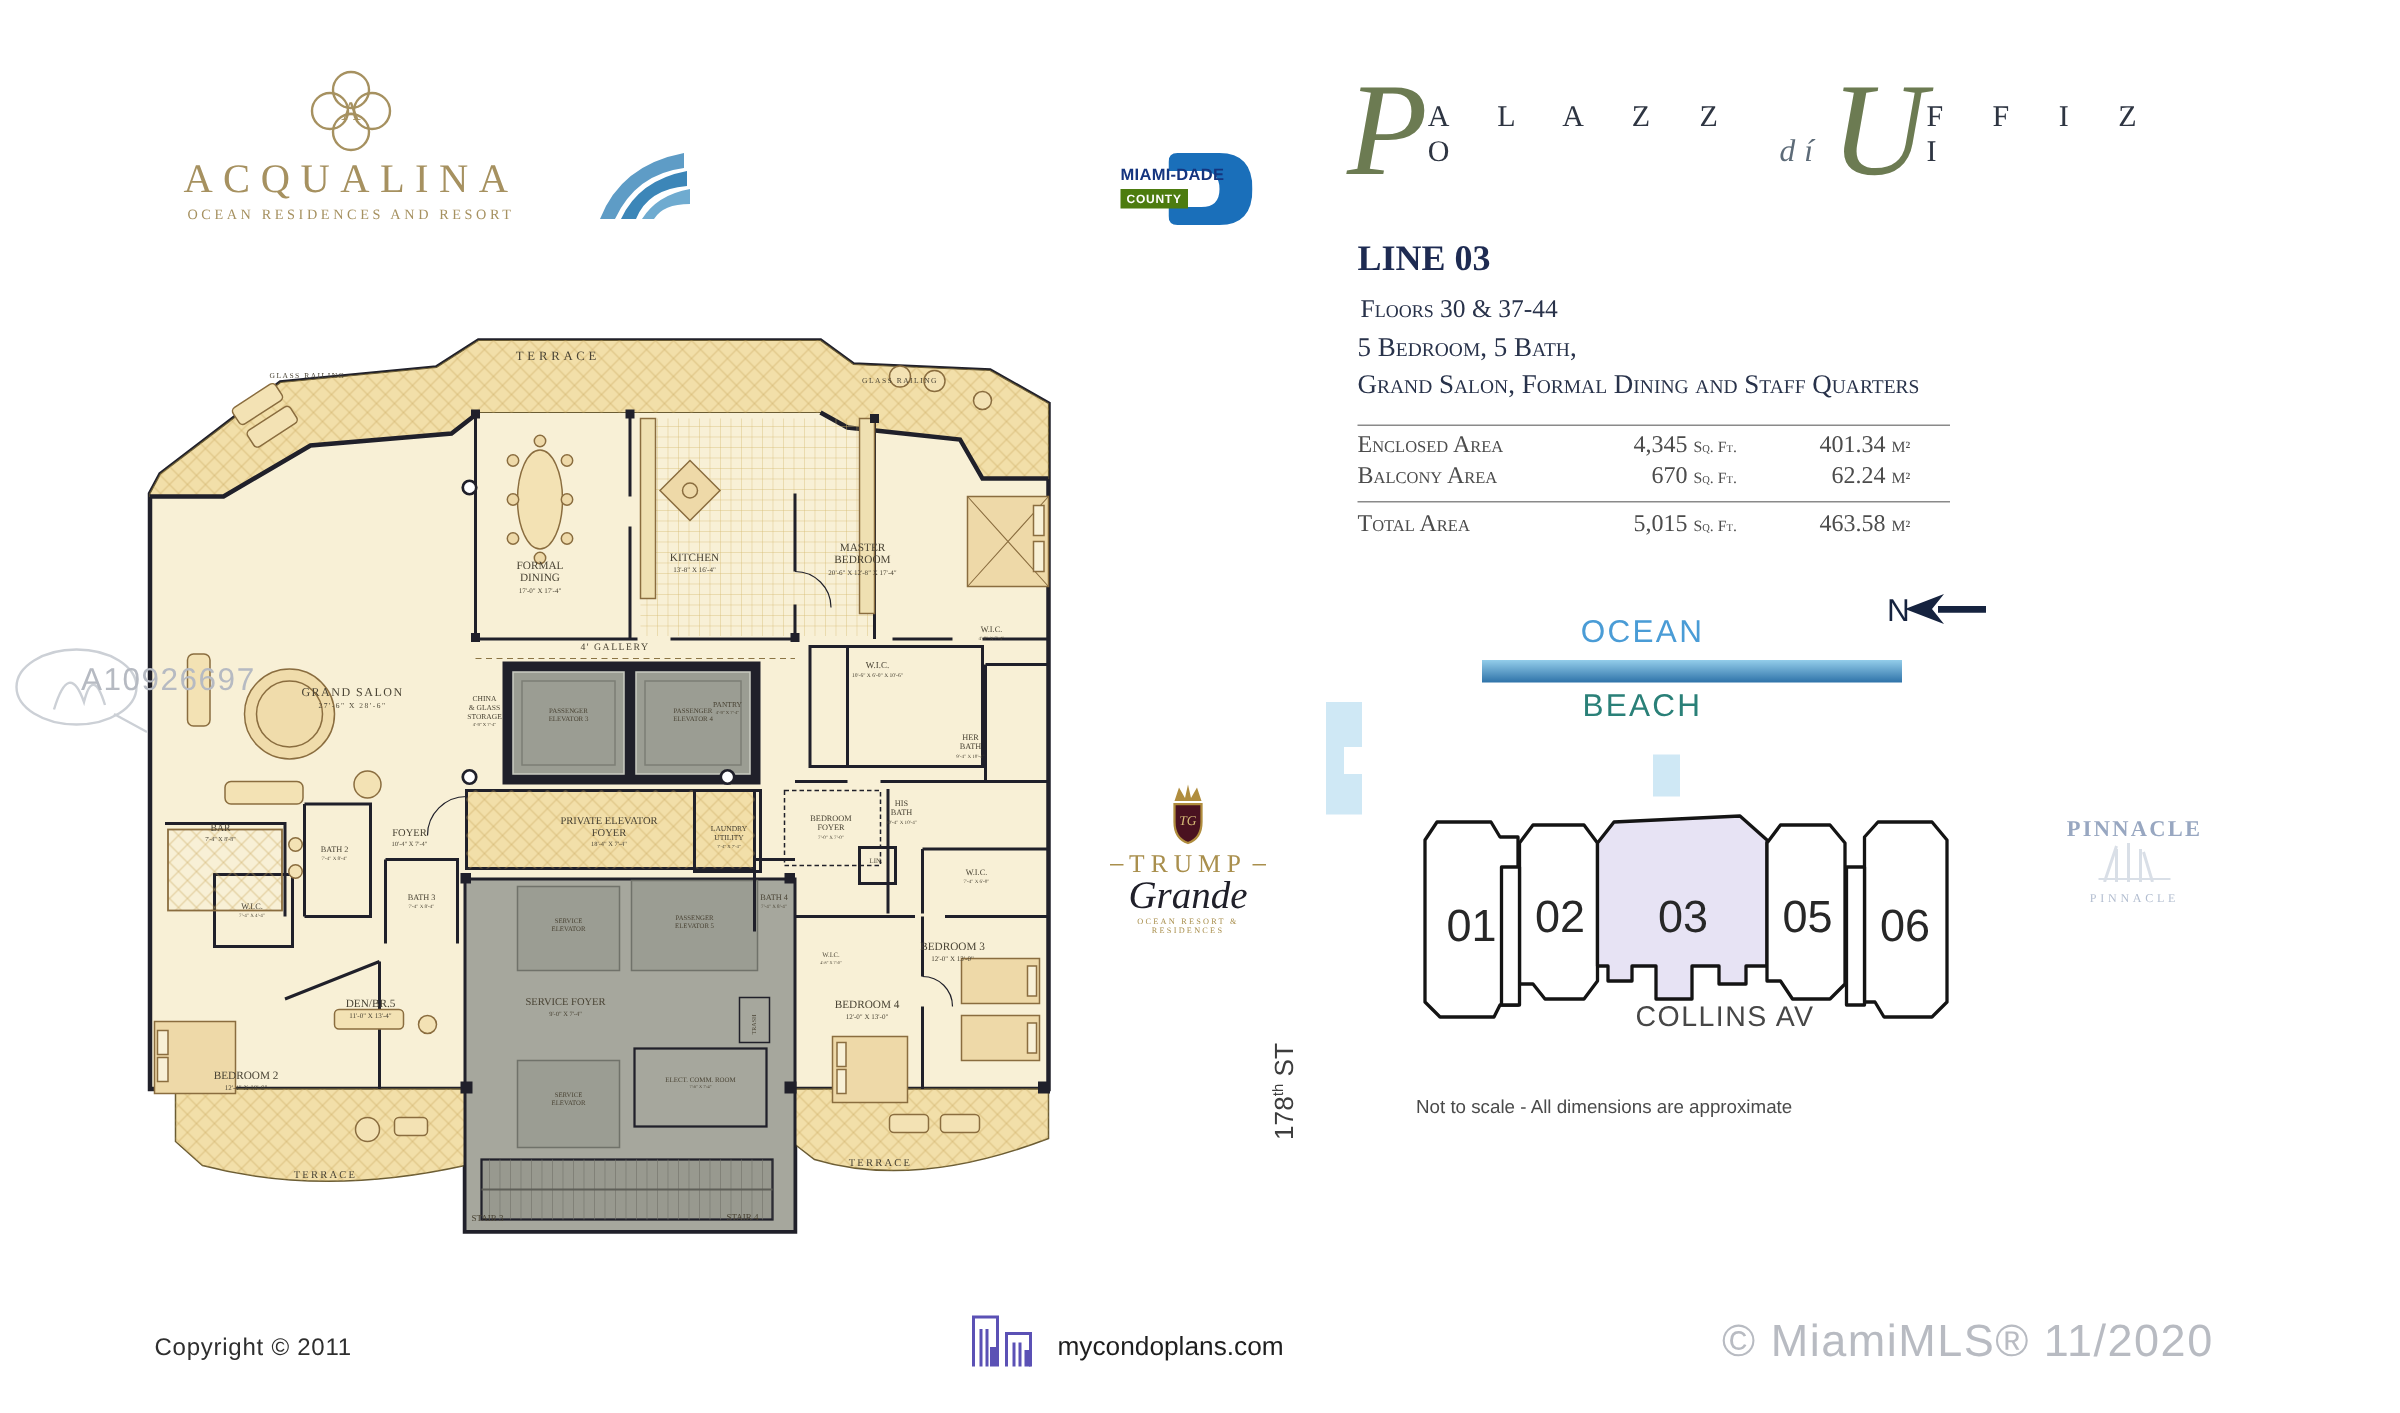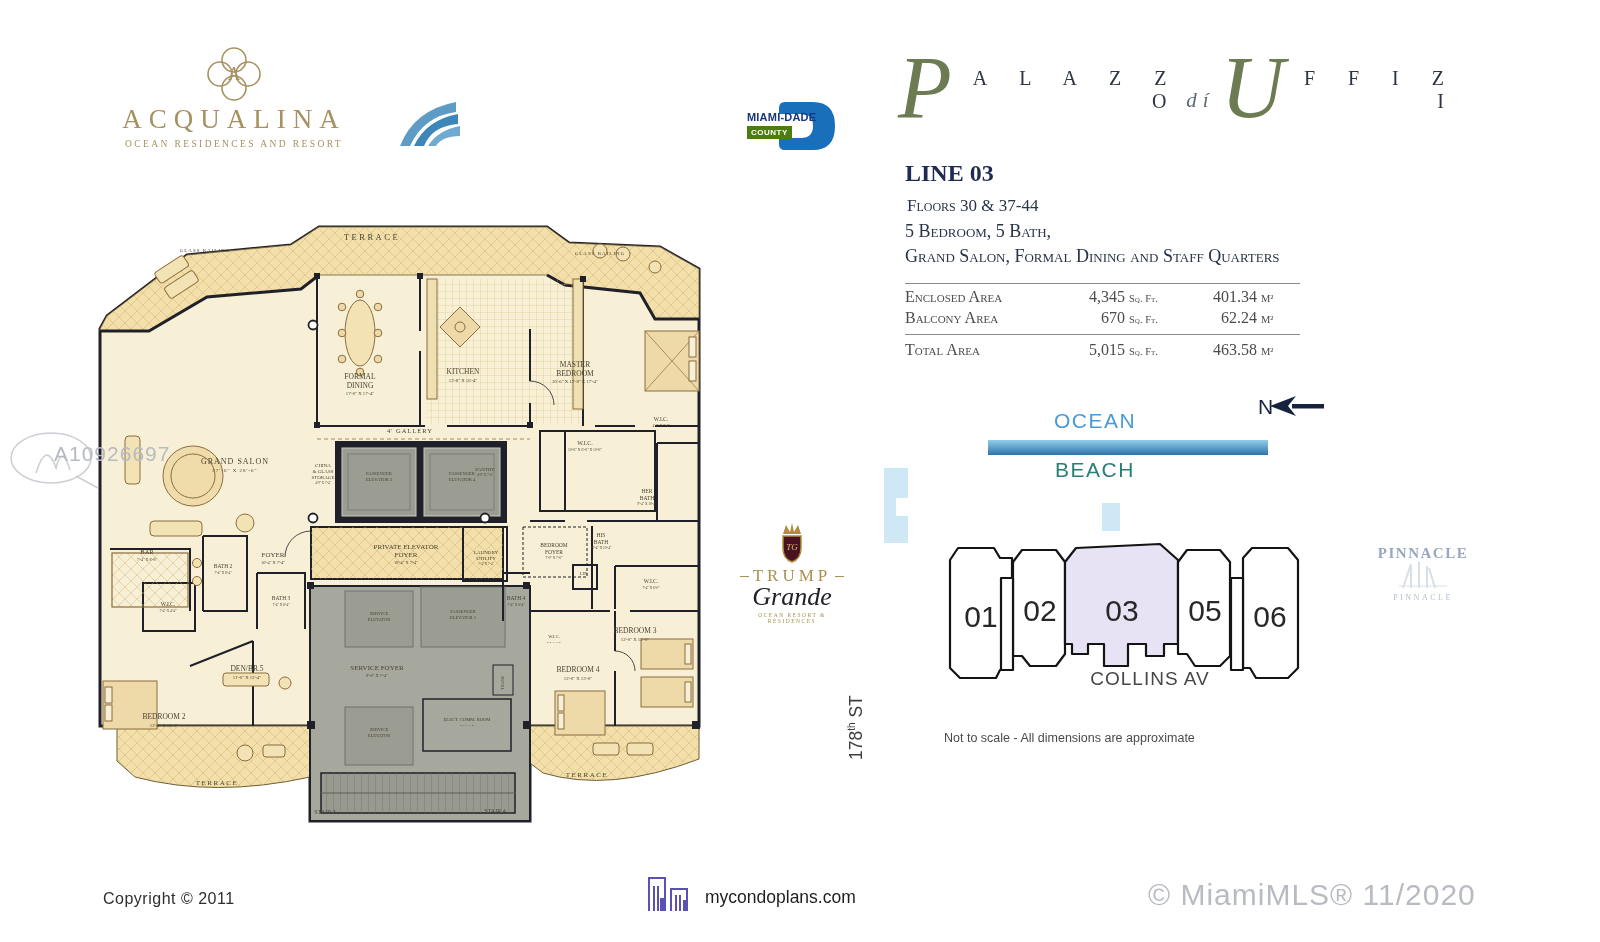--- a/index.html
+++ b/index.html
@@ -16,21 +16,21 @@
   #sib-name{font-size:19.5px;color:#1c2531;letter-spacing:0.5px;font-weight:500;}
   #mdc{left:747px;top:102px;width:88px;height:50px;}
   #mdc-d{position:absolute;right:0;top:0;width:56px;height:48px;}
   #mdc-name{position:absolute;left:0;top:9px;font-size:11px;font-weight:bold;color:#15357f;letter-spacing:0.2px;}
   #mdc-county{position:absolute;left:0;top:24px;background:#4d7c0f;color:#fff;font-size:8px;font-weight:bold;
               padding:2px 4px;letter-spacing:0.5px;}
 
   
   #palazzo{left:898px;top:48px;width:560px;height:100px;color:#2e3542;}
   .script{font-family:"Liberation Serif",serif;font-style:italic;font-size:88px;color:#6c7b52;line-height:0.9;}
-  .caps{font-family:"Liberation Serif",serif;font-size:20px;letter-spacing:14px;position:relative;top:-14px;text-align:right;}
+  .caps{font-family:"Liberation Serif",serif;font-size:20px;letter-spacing:14px;position:relative;top:-14px;}
   .di{font-family:"Liberation Serif",serif;font-style:italic;font-size:21px;color:#5d6b78;position:relative;top:-14px;
       letter-spacing:6px;margin:0 6px;}
   #palazzo .row{display:flex;align-items:flex-end;}
 
   
   #line03{left:905px;top:160px;font-size:24px;font-weight:bold;color:#1e2b52;font-family:"Liberation Serif",serif;}
   #floors{left:907px;top:196px;font-size:17px;color:#28324a;font-family:"Liberation Serif",serif;}
   #config{left:905px;top:221px;font-size:18px;color:#28324a;font-family:"Liberation Serif",serif;}
   #features{left:905px;top:246px;font-size:18px;color:#28324a;font-family:"Liberation Serif",serif;}
   #areas{left:905px;top:283px;width:395px;font-family:"Liberation Serif",serif;color:#4c4c4c;

